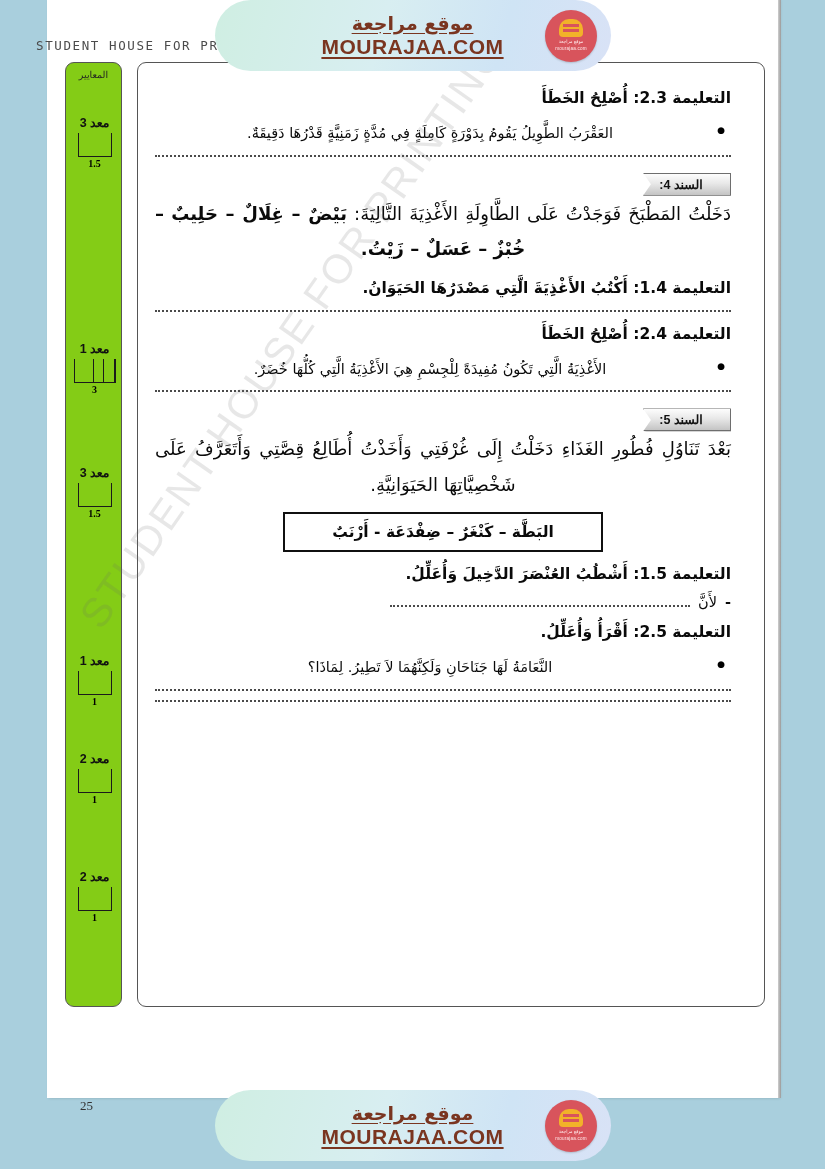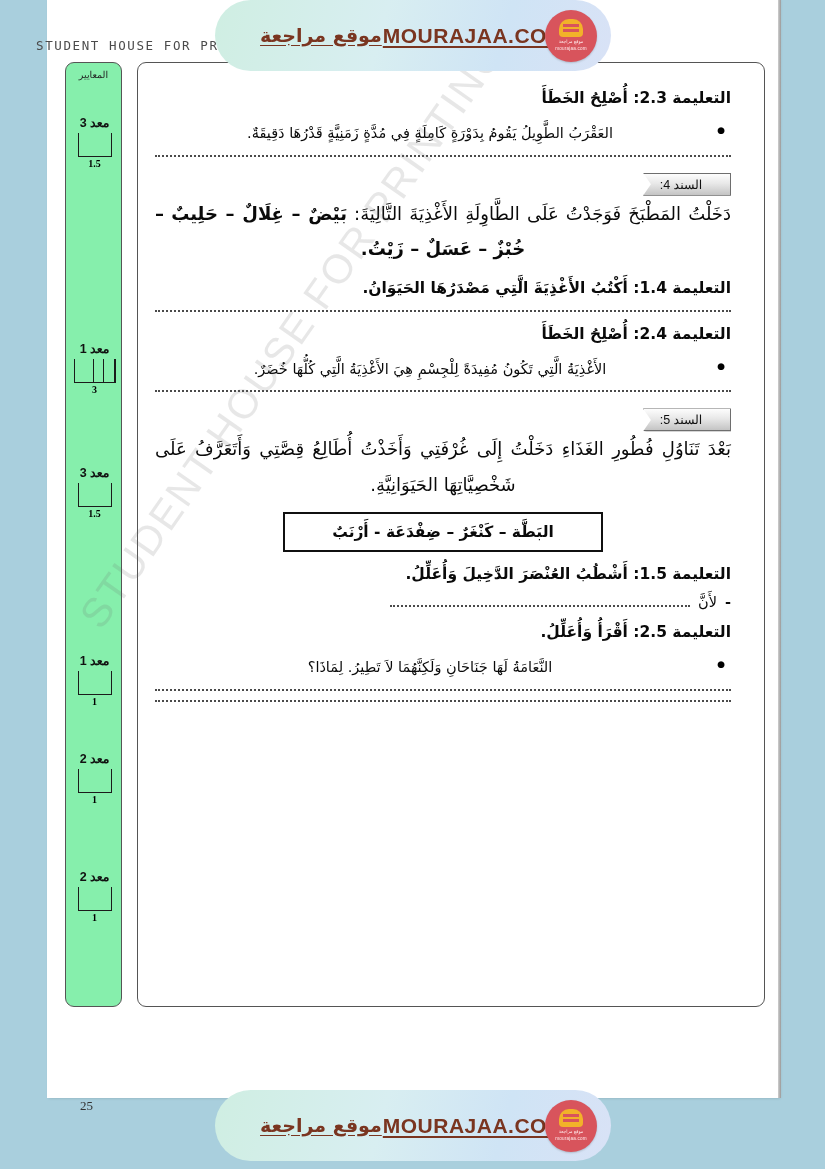--- a/index.html
+++ b/index.html
@@ -62,21 +62,21 @@
 
   
   .criteria-col {
     position: absolute;
     left: 65px;
     top: 62px;
     width: 57px;
     height: 945px;
     border: 1.2px solid #555;
     border-radius: 9px;
-    background: #86efac;
+    background: #84cc16;
     z-index: 4;
   }
   .criteria-title {
     text-align: center;
     font-family: "Liberation Sans", sans-serif;
     font-size: 9.5px;
     color: #222;
     margin-top: 6px;
     direction: rtl;
   }
@@ -193,21 +193,21 @@
     justify-content: flex-start;
     margin-top: 16px;
   }
   .sanad-tag {
     position: relative;
     background: linear-gradient(to bottom, #fdfdfd 0%, #e8e8e8 45%, #c4c4c4 100%);
     border: 1.1px solid #6e6e6e;
     padding: 3px 12px 3px 8px;
     font-family: "Liberation Sans", sans-serif;
     font-size: 12.5px;
-    font-weight: normal;
+    font-weight: bold;
     color: #111;
     direction: rtl;
     clip-path: polygon(0% 0%, 100% 0%, 100% 100%, 0% 100%, 9% 50%);
     padding-right: 20px;
     box-shadow: 2px 3px 2px rgba(0,0,0,0.33);
     min-width: 88px;
     text-align: center;
   }
 
   
@@ -270,21 +270,21 @@
   .promo.top { top: 0; }
   .promo.bottom { top: 1082px; height: 87px; background: transparent; }
 
   .promo-pill {
     position: relative;
     width: 396px;
     height: 71px;
     border-radius: 36px;
     background: linear-gradient(105deg, #cfeee2 0%, #d8eef1 42%, #cfe4f5 72%, #d9e2f6 100%);
     display: flex;
-    flex-direction: row;
+    flex-direction: column;
     align-items: center;
     justify-content: center;
     gap: 1px;
   }
   .promo-ar {
     font-family: "DejaVu Sans", sans-serif;
     font-size: 19px;
     font-weight: bold;
     color: #7a3520;
     direction: rtl;

